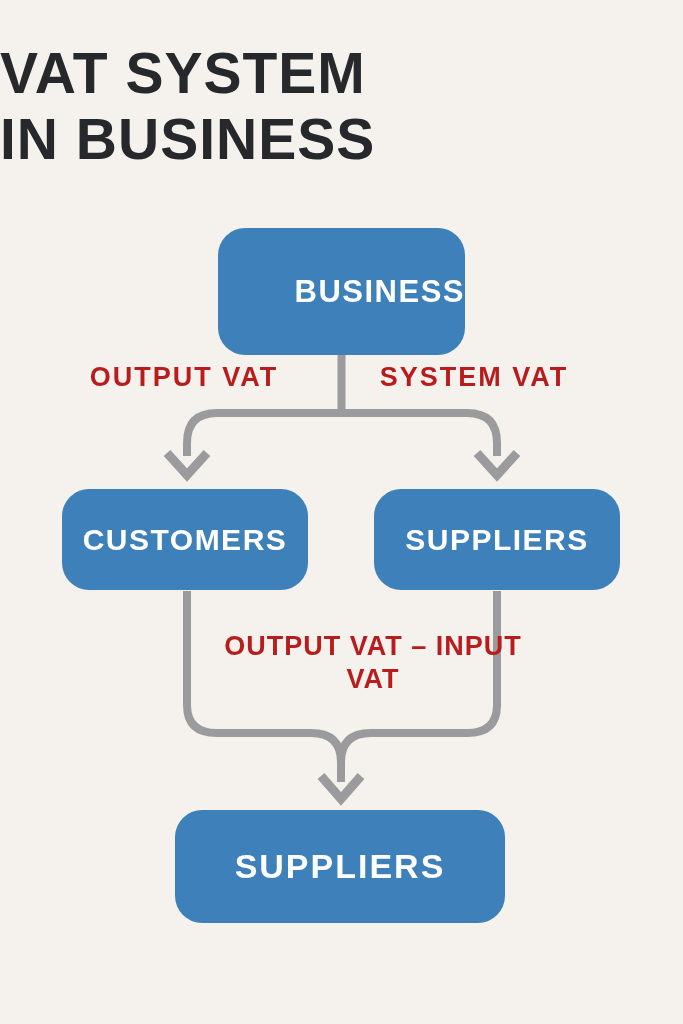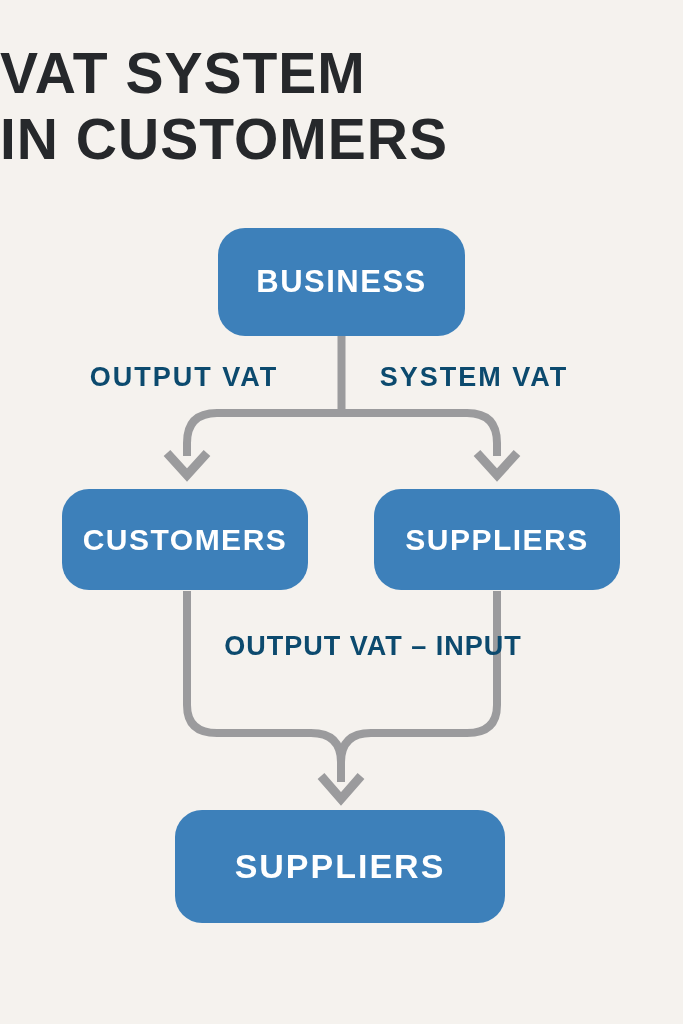--- a/index.html
+++ b/index.html
@@ -26,28 +26,28 @@
   .edges path.chev{stroke-width:9;stroke-linejoin:miter;}
   .node{
     position:absolute;
     background:#3d80ba;
     border-radius:27px;
     display:flex;align-items:center;justify-content:center;
     color:#ffffff;
     font-weight:bold;
     letter-spacing:1.5px;
   }
-  .node-business{left:218px;top:228px;width:247px;height:108px;font-size:31px;}
+  .node-business{left:218px;top:228px;width:247px;height:127px;font-size:31px;justify-content:flex-end;}
   .node-customers{left:62px;top:489px;width:246px;height:101px;font-size:30px;align-items:center;}
   .node-suppliers{left:374px;top:489px;width:246px;height:101px;font-size:30px;}
   .node-government{left:175px;top:810px;width:330px;height:113px;font-size:34px;letter-spacing:2px;}
   .edge-label{
     position:absolute;
     transform:translateX(-50%);
-    color:#0c4a6e;
+    color:#b91c1c;
     font-weight:bold;
     font-size:27px;
     letter-spacing:2px;
     white-space:nowrap;
     text-align:center;
   }
   .lbl-output{left:184px;top:362px;}
   .lbl-input{left:474px;top:362px;}
   .lbl-net{left:352px;top:630px;white-space:normal;width:320px;line-height:33px;letter-spacing:1px;margin-left:21px;}
 </style>
@@ -64,35 +64,36 @@
     <path class="chev" d="M 167 453 L 187 475 L 207 453"></path>
     <path class="chev" d="M 477 453 L 497 475 L 517 453"></path>
 
     <path d="M 187 591 V 705 Q 187 733 217 733 H 311 Q 341 733 341 762 V 782"></path>
     <path d="M 497 591 V 705 Q 497 733 467 733 H 371 Q 341 733 341 762 V 782"></path>
     <path class="chev" d="M 321 776 L 341 799 L 361 776"></path>
   </svg>
 
   <div class="title">
     <div>VAT SYSTEM</div>
-    <div>IN CUSTOMERS</div>
+    <div>IN BUSINESS</div>
   </div>
 
   <div class="node node-business">
     <span>BUSINESS</span>
   </div>
   <div class="node node-customers">
     <span>CUSTOMERS</span>
   </div>
   <div class="node node-suppliers">
     <span>SUPPLIERS</span>
   </div>
   <div class="node node-government">
     <span>SUPPLIERS</span>
   </div>
 
   <div class="edge-label lbl-output">OUTPUT VAT</div>
   <div class="edge-label lbl-input">SYSTEM VAT</div>
   <div class="edge-label lbl-net">
     <div>OUTPUT VAT – INPUT</div>
+    <div>VAT</div>
   </div>
 
 </div>
 
 </body></html>

